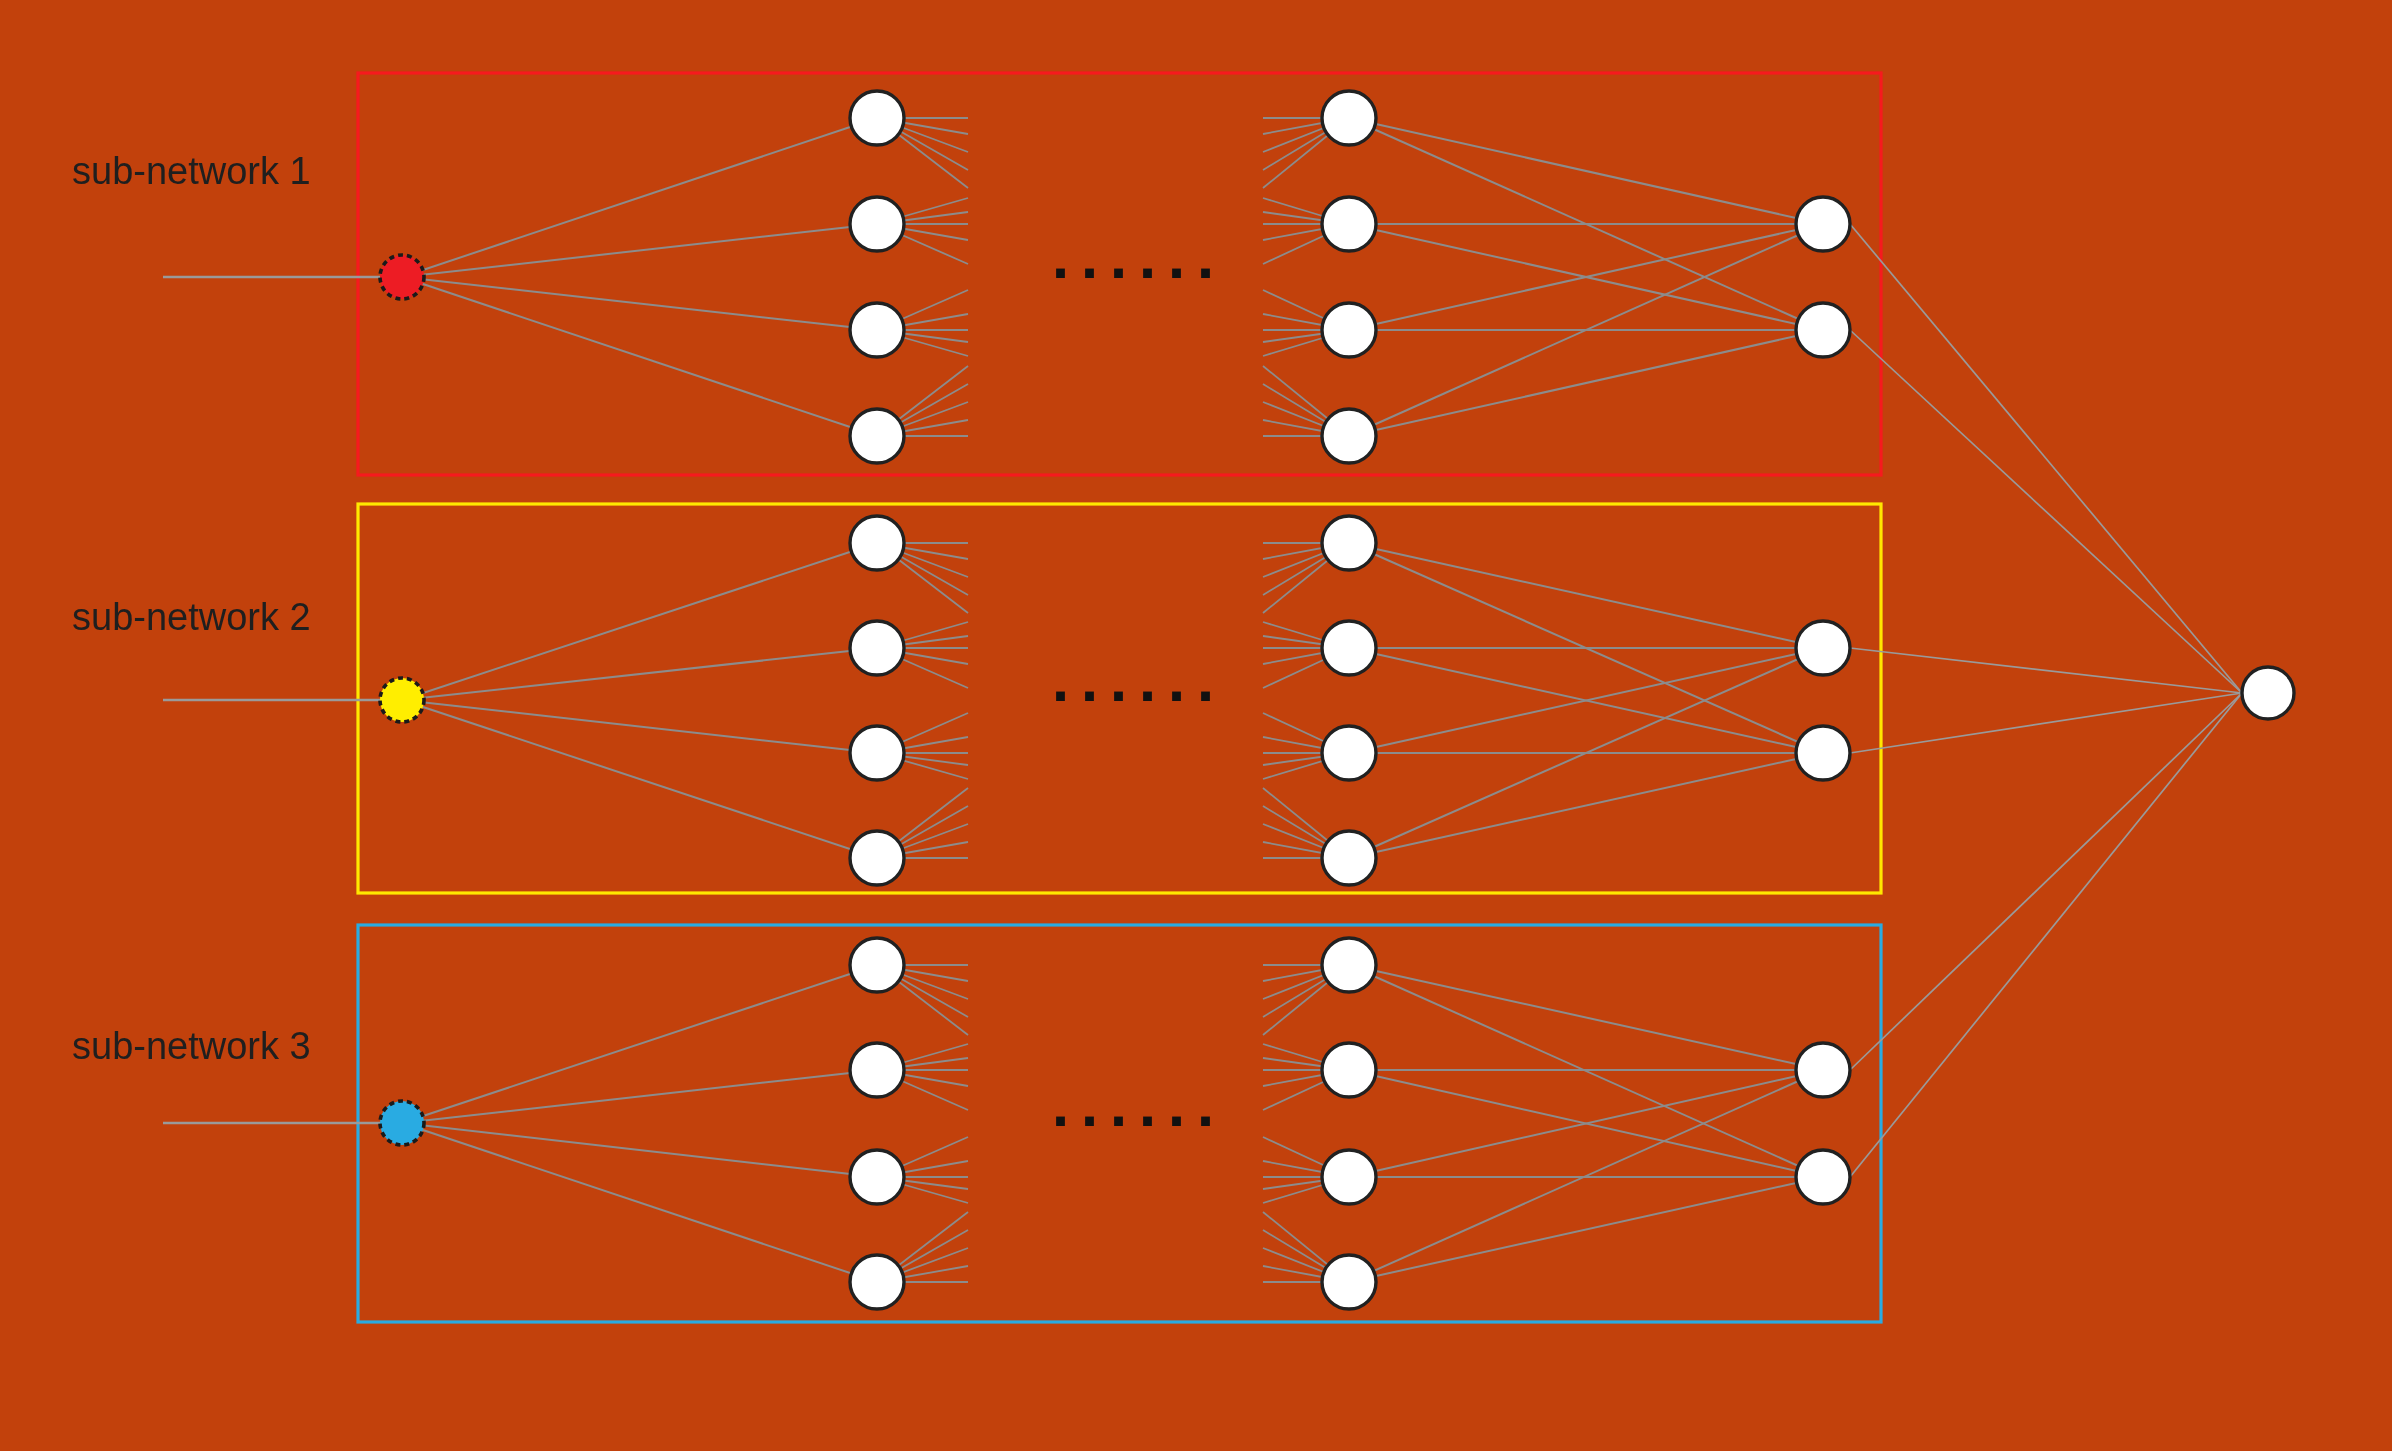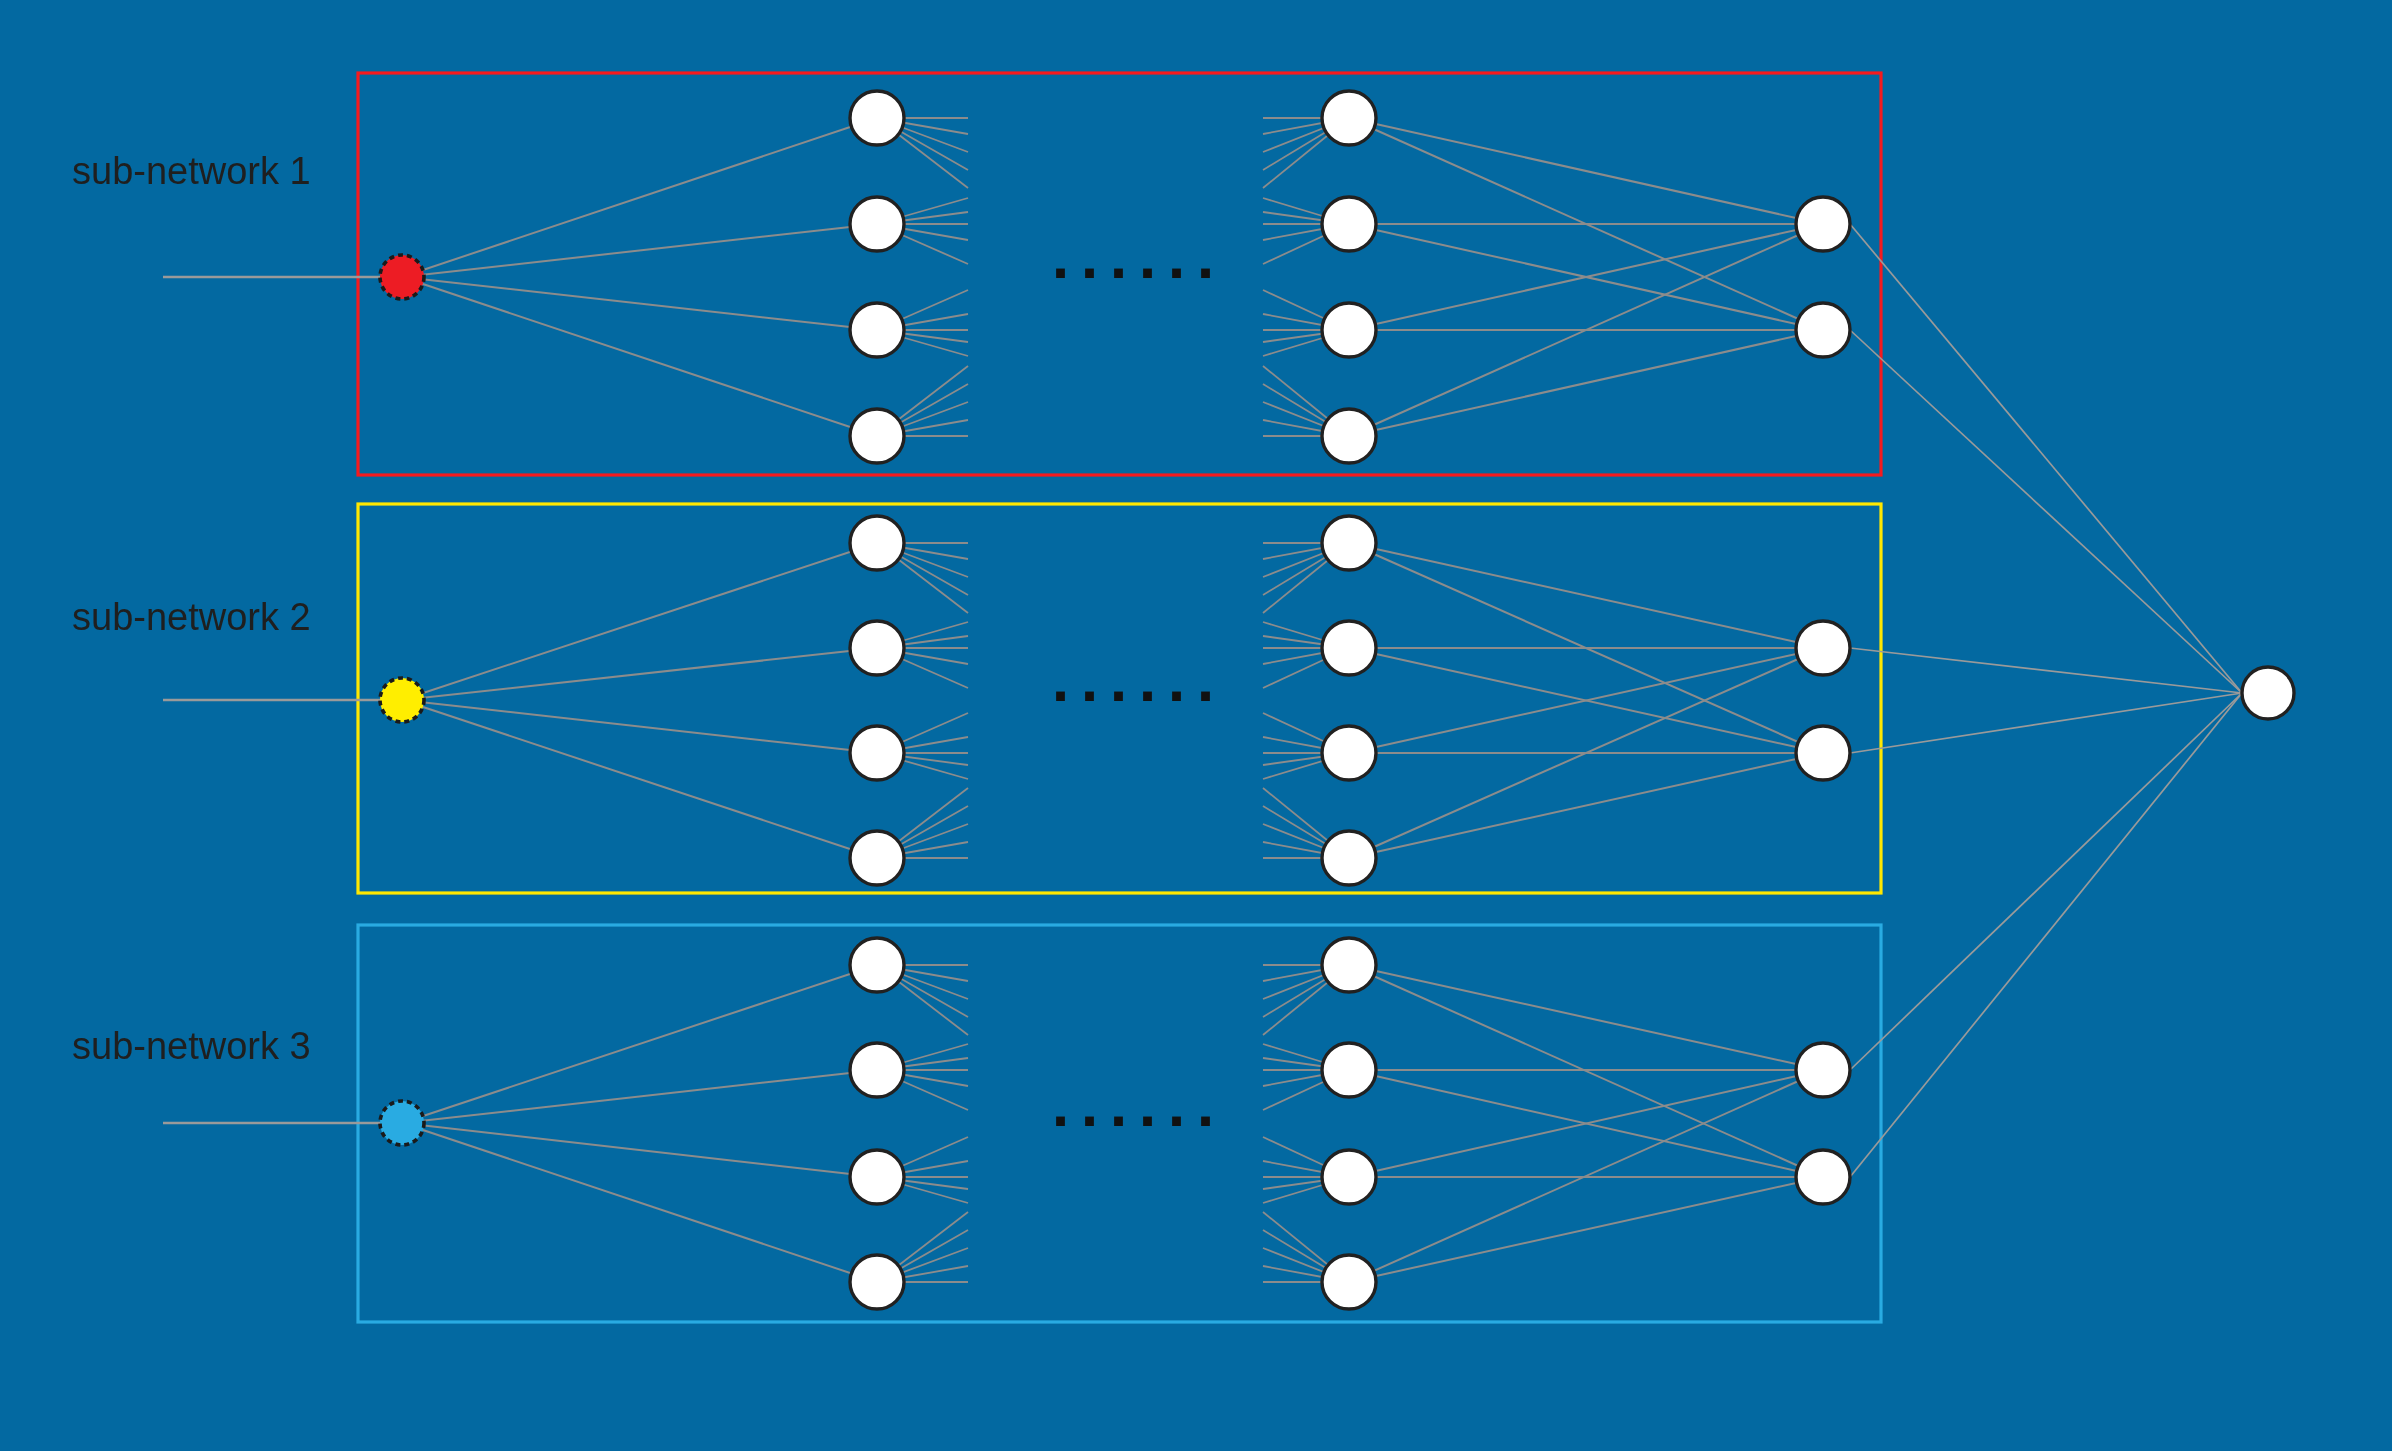--- a/index.html
+++ b/index.html
@@ -8,21 +8,21 @@
     background: #ffffff;
     width: 2392px;
     height: 1451px;
     overflow: hidden;
     font-family: "Liberation Sans", sans-serif;
   }
   #stage {
     position: relative;
     width: 2392px;
     height: 1451px;
-    background: #0369a1;
+    background: #c2410c;
   }
   svg { display: block; }
   .subnet-label {
     font-family: "Liberation Sans", sans-serif;
     font-size: 38px;
     fill: #1f1f1f;
   }
   .dots {
     font-family: "DejaVu Sans", sans-serif;
     font-size: 50px;

